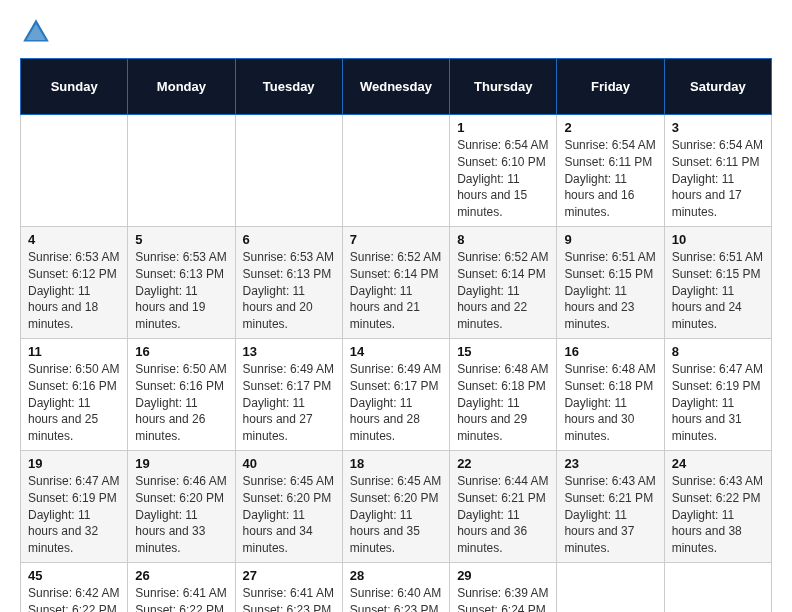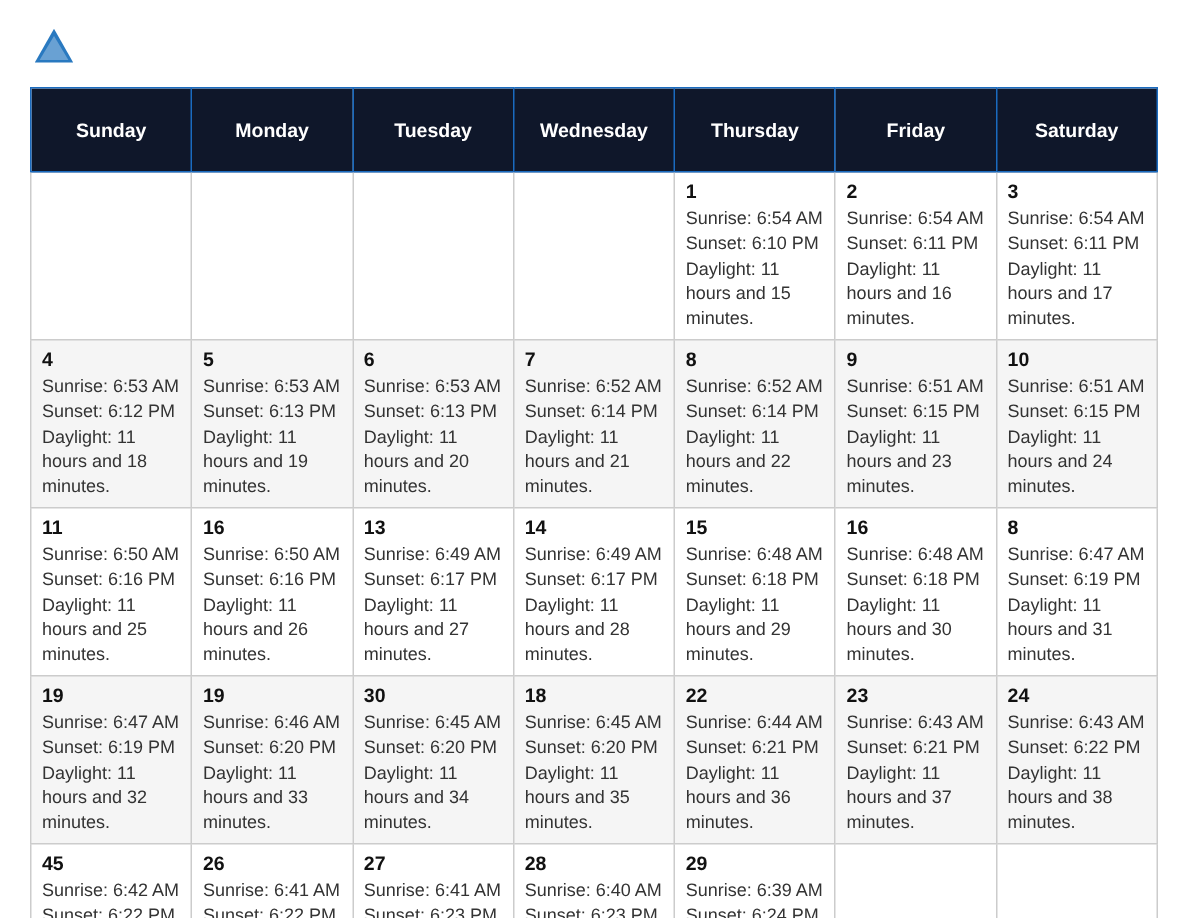--- a/index.html
+++ b/index.html
@@ -238,21 +238,21 @@
 Sunset: 6:19 PM
 Daylight: 11 hours and 32 minutes.</div>
         </td>
         <td>
           <div class="day-number">19</div>
           <div class="day-info">Sunrise: 6:46 AM
 Sunset: 6:20 PM
 Daylight: 11 hours and 33 minutes.</div>
         </td>
         <td>
-          <div class="day-number">30</div>
+          <div class="day-number">40</div>
           <div class="day-info">Sunrise: 6:45 AM
 Sunset: 6:20 PM
 Daylight: 11 hours and 34 minutes.</div>
         </td>
         <td>
           <div class="day-number">18</div>
           <div class="day-info">Sunrise: 6:45 AM
 Sunset: 6:20 PM
 Daylight: 11 hours and 35 minutes.</div>
         </td>

